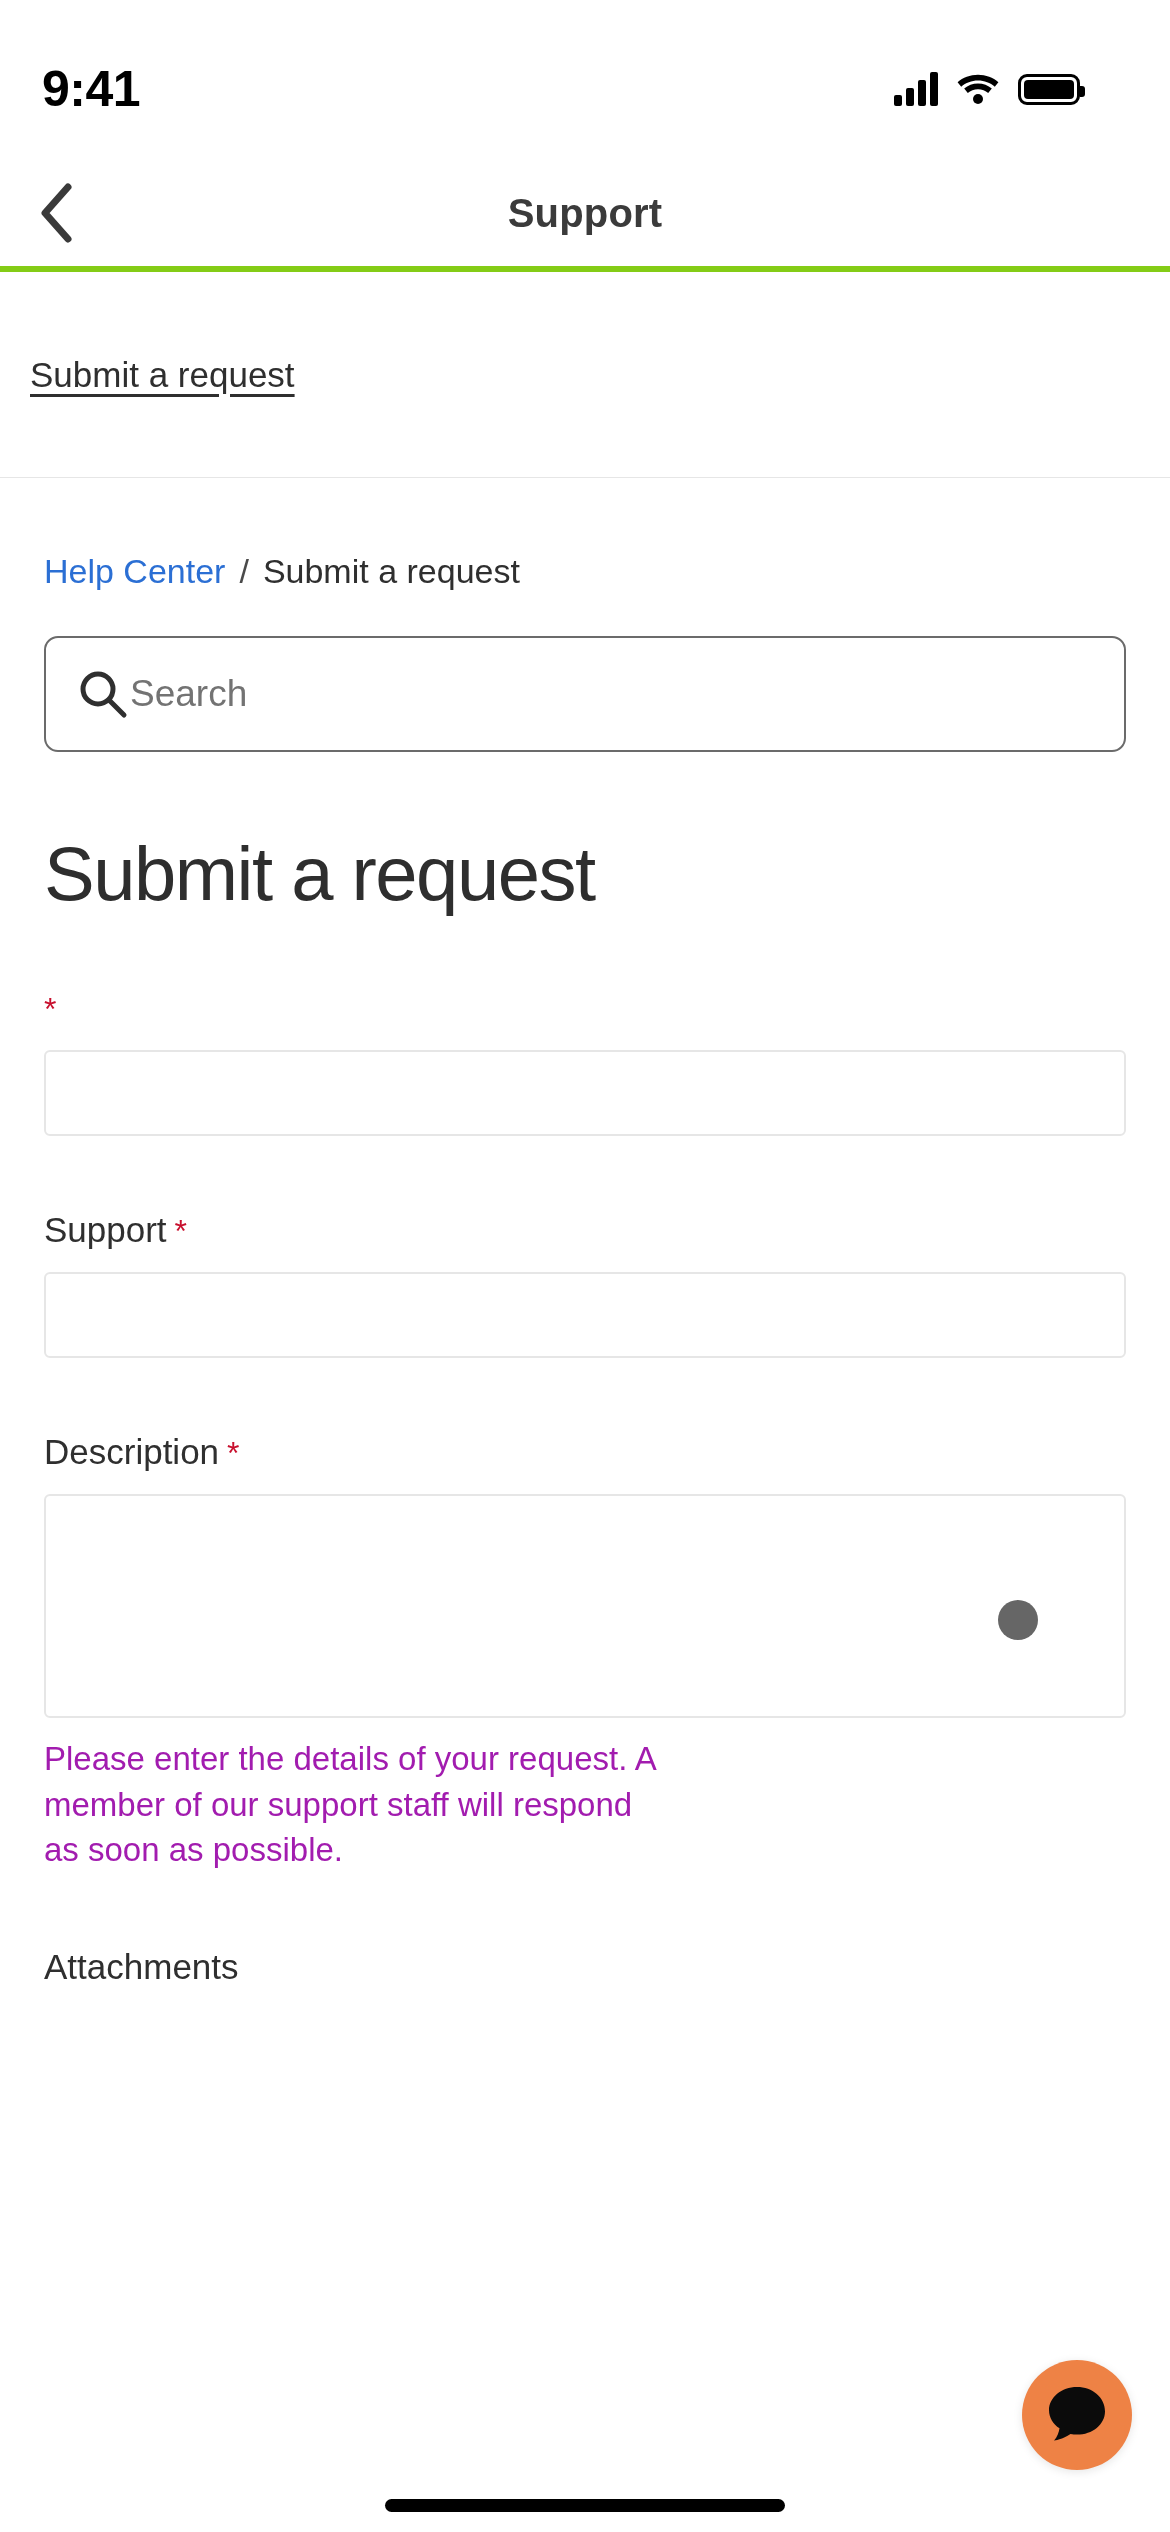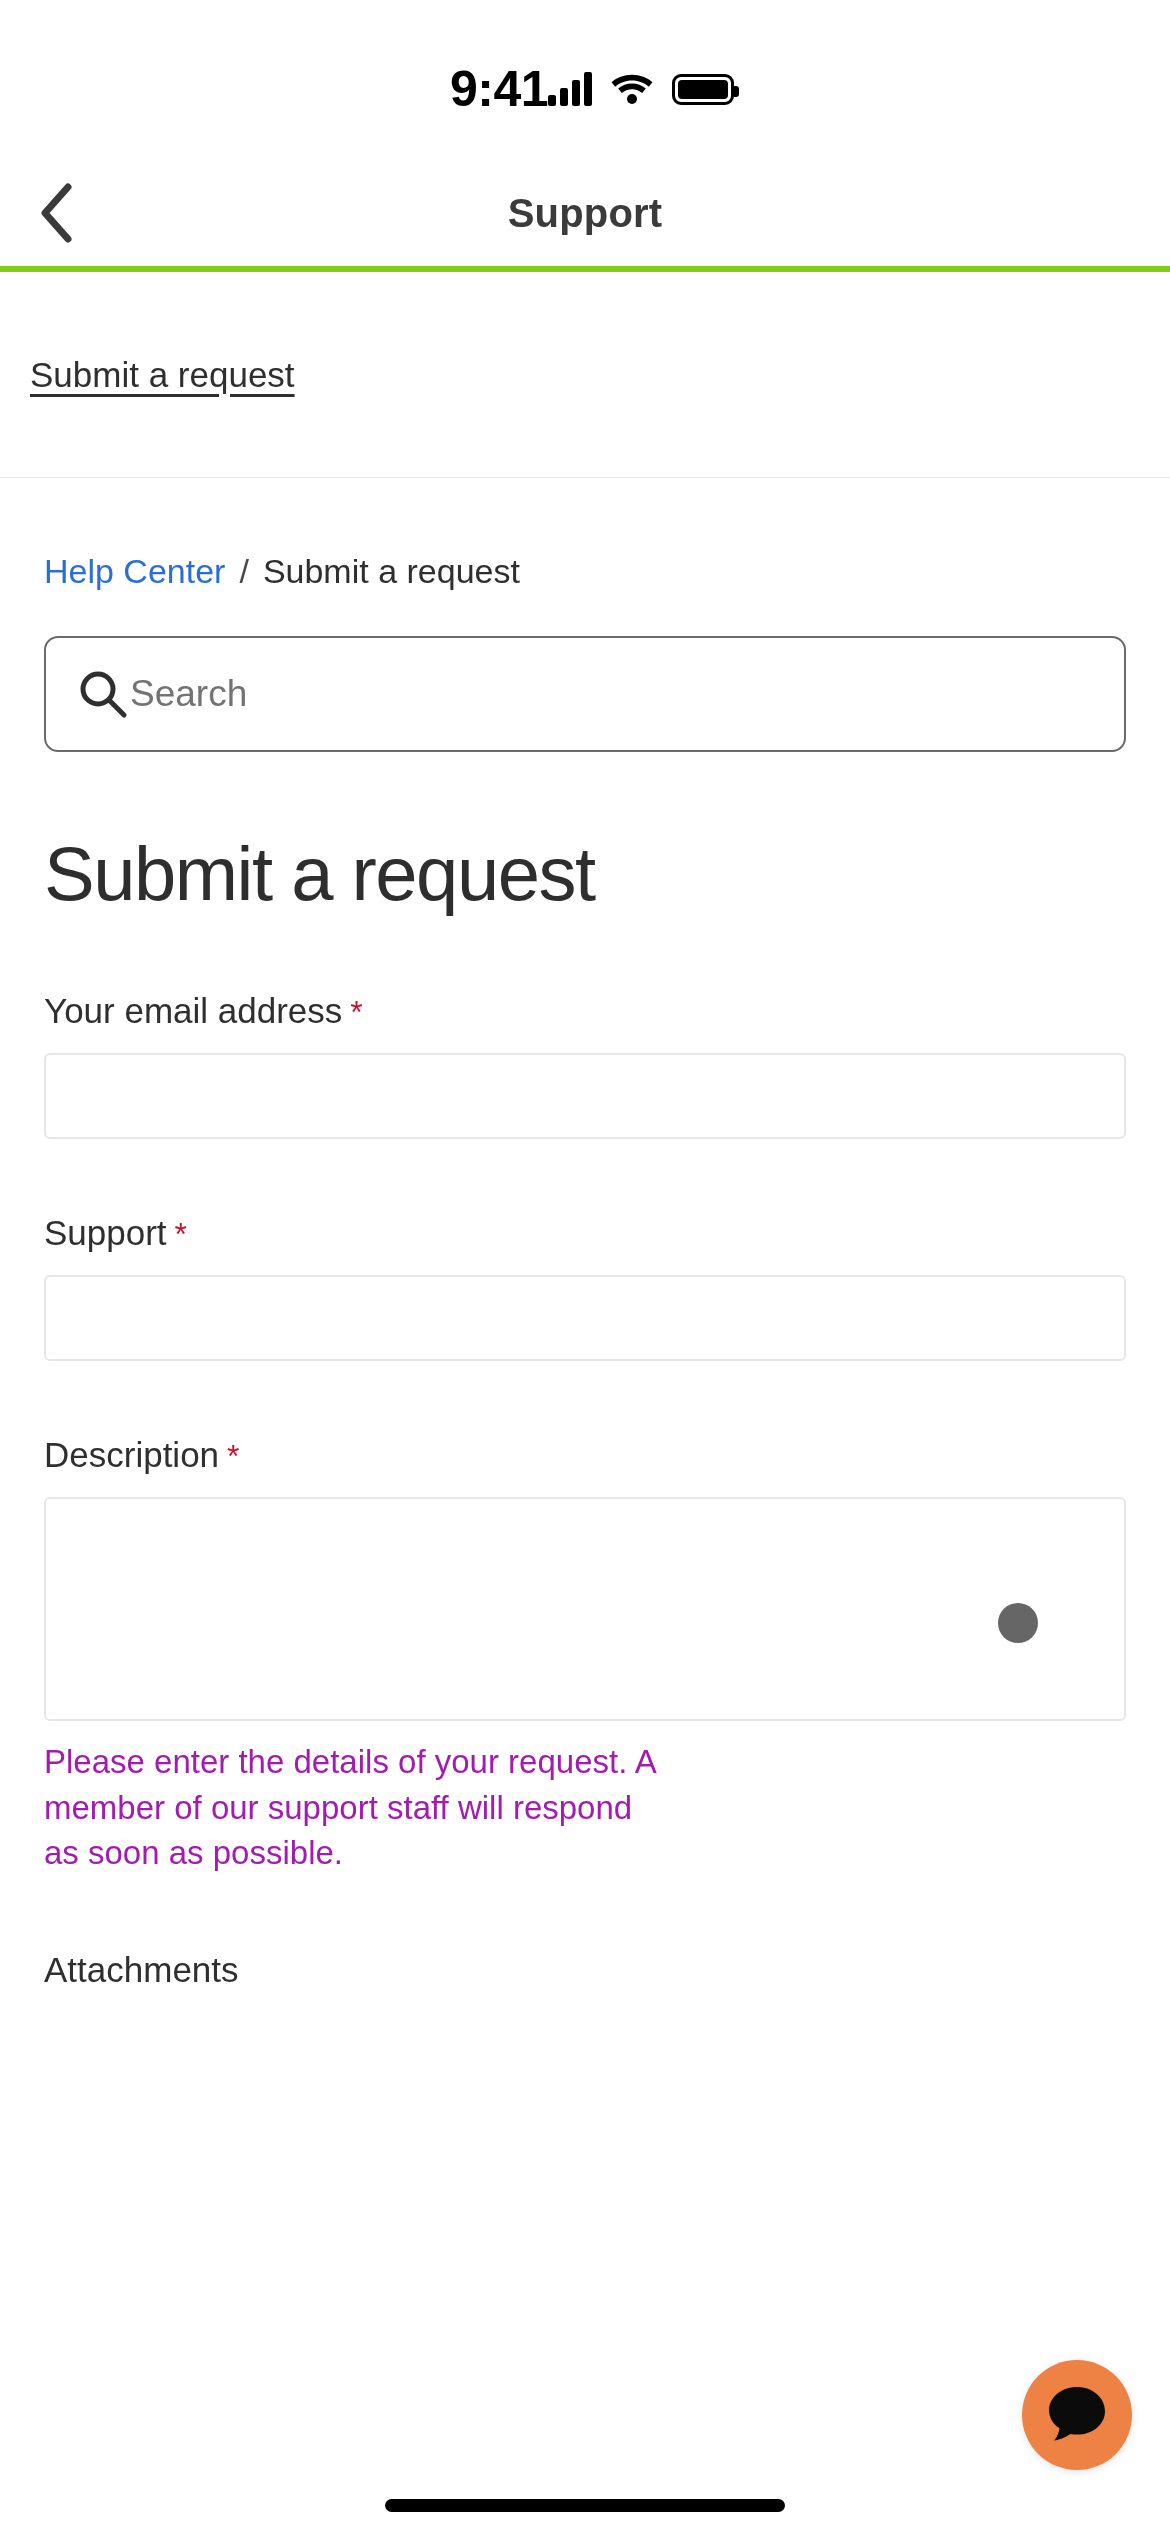--- a/index.html
+++ b/index.html
@@ -10,22 +10,22 @@
     font-family: "Liberation Sans", sans-serif;
     overflow: hidden;
   }
   body { position: relative; }
 
   
   .statusbar {
     height: 160px;
     display: flex;
     align-items: center;
-    justify-content: center;
-    padding: 0 90px 0 104px;
+    justify-content: space-between;
+    padding: 0 90px 0 42px;
     position: relative;
   }
   .status-time {
     font-size: 50px;
     font-weight: 600;
     color: #000000;
     letter-spacing: -0.5px;
     margin-top: 18px;
   }
   .status-icons {
@@ -235,21 +235,20 @@
       <circle cx="22" cy="22" r="15" fill="none" stroke="#2f2f2f" stroke-width="5"></circle>
       <line x1="33" y1="33" x2="48" y2="48" stroke="#2f2f2f" stroke-width="5" stroke-linecap="round"></line>
     </svg>
     <span class="search-input-text">Search</span>
   </div>
 
   <h1 class="page-title">Submit a request</h1>
 
   <div class="field">
     <div class="field-label">
-      <span>Your email address</span>
       <span class="req">*</span>
     </div>
     <div class="field-input"></div>
   </div>
 
   <div class="field">
     <div class="field-label">
       <span>Support</span>
       <span class="req">*</span>
     </div>

